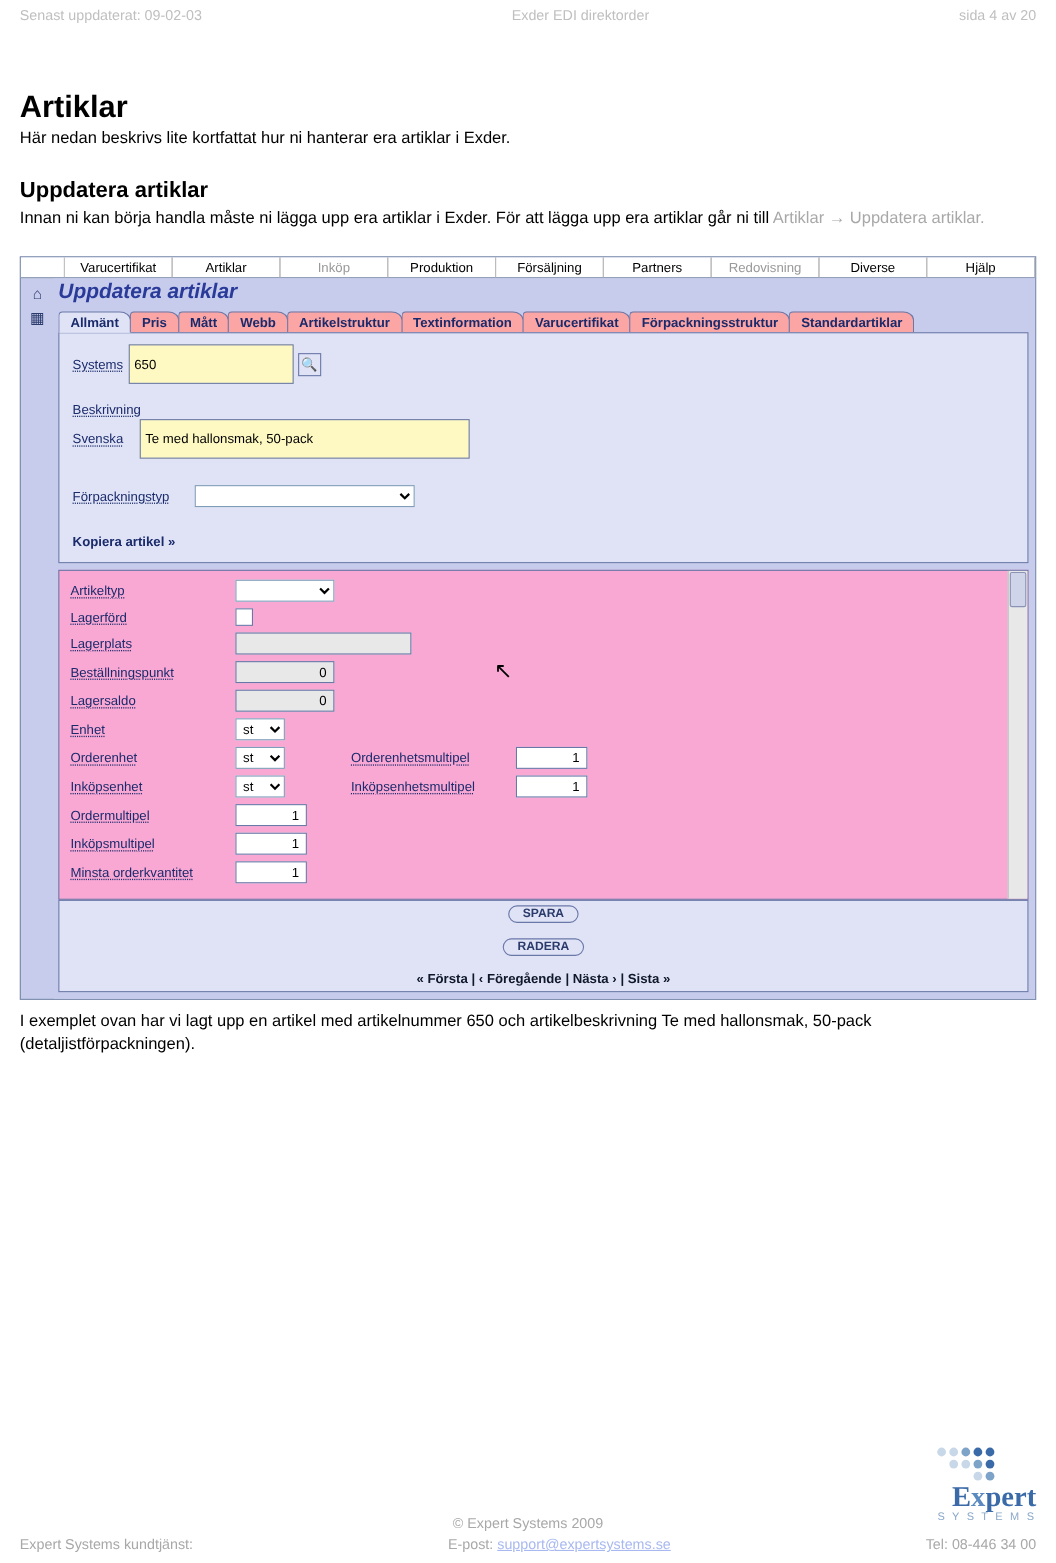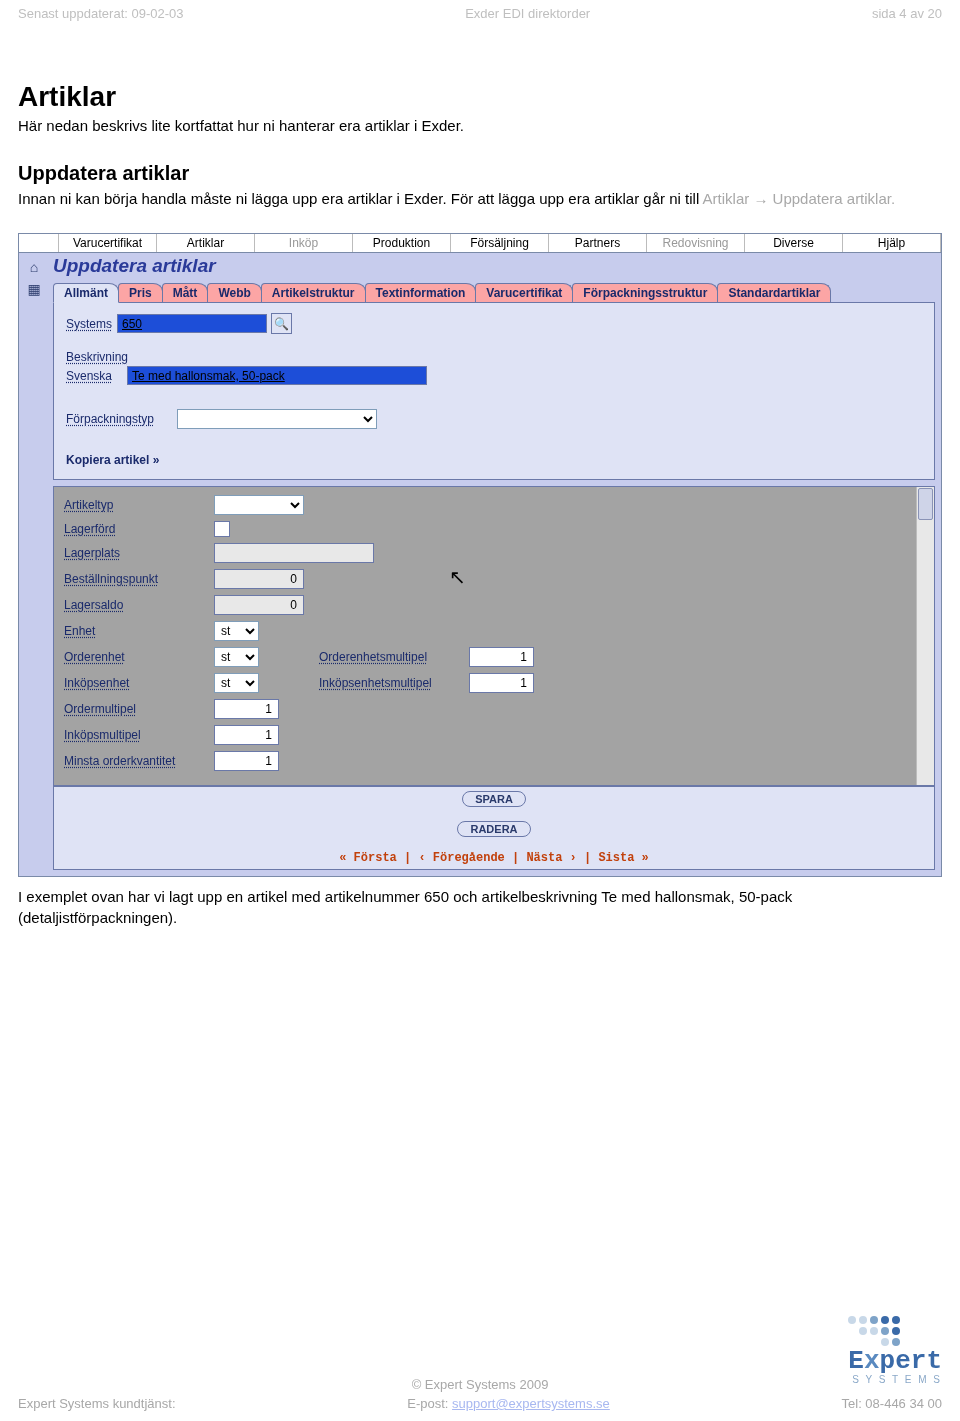--- a/index.html
+++ b/index.html
@@ -128,43 +128,42 @@
     text-underline-offset: 2px;
   }
   .lbl2 {
     color: #1a2a6b;
     text-decoration: underline dotted #1a2a6b;
     text-underline-offset: 2px;
     margin-right: 6px;
   }
   .text-input {
     border: 1px solid #6a78a8;
-    background: #1d4ed8;
-    height: 19px;
+    background: #fef9c3;
+    height: 36px;
     padding: 0 4px;
     font-size: 12px;
     font-family: Verdana, sans-serif;
-    text-decoration: underline;
   }
   .icon-button {
     width: 21px; height: 21px;
     border:1px solid #6a78a8;
     background: #dfe3f5;
     display:inline-flex;
     align-items:center; justify-content:center;
     margin-left:4px;
     font-size:12px;
   }
   .link-action {
     color: #1a2a6b;
     font-weight: bold;
     font-size: 12px;
   }
   .subpanel {
-    background: #a3a3a3;
+    background: #f9a8d4;
     border: 1px solid #6a78a8;
     margin: 6px 6px 0 4px;
     padding: 8px 10px;
     font-size: 12px;
     font-family: Verdana, sans-serif;
     position: relative;
   }
   .scrollbar {
     position:absolute; right:0; top:0; bottom:0;
     width:18px; background:#e8e8e8;
@@ -214,21 +213,21 @@
   .pill-btn {
     border:1px solid #6a78a8;
     border-radius:10px;
     padding:1px 12px;
     font-size:11px;
     font-weight:bold;
     background:#dfe3f5;
     color:#2a3a6b;
   }
   .pager {
-    color:#c2410c; font-weight:bold;font-family:Liberation Mono, monospace;
+    color:#0f172a; font-weight:bold;
   }
   .caption {
     margin-top: 10px;
     font-size: 15px;
     line-height: 1.35;
   }
   .footer {
     position:absolute;
     left:0; right:0;
     bottom: 6px;
@@ -255,21 +254,21 @@
     display:grid; grid-template-columns: repeat(5, 8px);
     grid-auto-rows:8px; gap:3px; justify-content:end;
     margin-bottom:2px;
     direction:rtl;
   }
   .logo-dots span{
     width:8px;height:8px;border-radius:50%;
   }
   .d-dk{background:#3a6aa8;} .d-md{background:#7ea3c8;} .d-lt{background:#c8d8e8;}
   .logo-text{
-    font-family:Liberation Mono, monospace;
+    font-family:Liberation Serif, serif;
     font-size:26px;font-weight:bold;color:#3a6aa8;
     line-height:1;
   }
   .logo-text .x{color:#5a8ac0;}
   .logo-sub{font-size:10px; color:#8aa8c8; letter-spacing:2px; text-align:right;}
 </style>
 </head>
 <body>
 
 <div class="doc-header">

